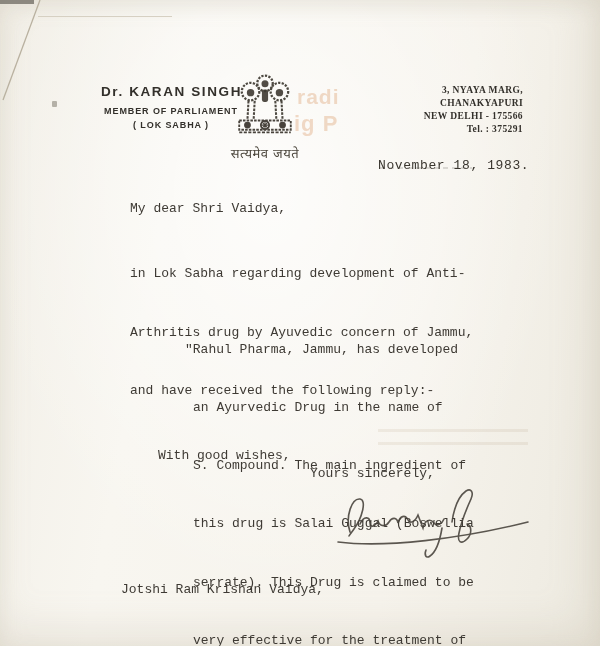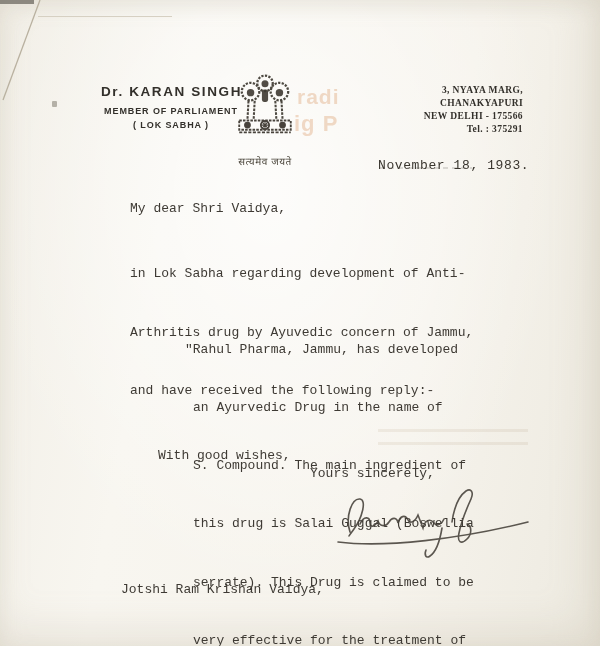--- a/index.html
+++ b/index.html
@@ -18,21 +18,21 @@
     font-family:"Liberation Sans","DejaVu Sans",sans-serif;margin-left:48px;}
   .lh-name{font-size:13.5px;font-weight:bold;letter-spacing:1.6px;white-space:nowrap;}
   .lh-sub{font-size:9px;font-weight:bold;letter-spacing:.9px;margin-top:7px;white-space:nowrap;}
   .lh-sub2{font-size:9px;font-weight:bold;letter-spacing:.9px;margin-top:4px;}
   .lh-right{left:385px;top:84px;width:138px;text-align:right;color:#33302b;
     font-family:Liberation Serif, serif;font-size:9.5px;font-weight:bold;
     line-height:13px;letter-spacing:.4px;}
   .date{left:378px;top:156px;font-size:13.5px;letter-spacing:.6px;color:#3a362f;}
   
   .emblem{left:225px;top:72px;width:80px;text-align:center;}
-  .emblem-caption{font-family:"DejaVu Sans",sans-serif;font-size:10px;color:#4a453b;margin-top:11px;letter-spacing:.5px;}
+  .emblem-caption{font-family:"DejaVu Sans",sans-serif;font-size:13px;color:#4a453b;margin-top:1px;letter-spacing:.5px;}
   
   .typed{font-size:13px;line-height:19.5px;white-space:pre;}
   .salutation{left:130px;top:199px;}
   .para1{left:130px;top:225px;}
   .para1 .indent{padding-left:55px;}
   .quote{left:193px;top:301px;line-height:19.4px;}
   .quote .hang{margin-left:-8px;}
   .closing1{left:158px;top:446px;text-align:right;}
   .closing2{left:310px;top:464px;}
   

